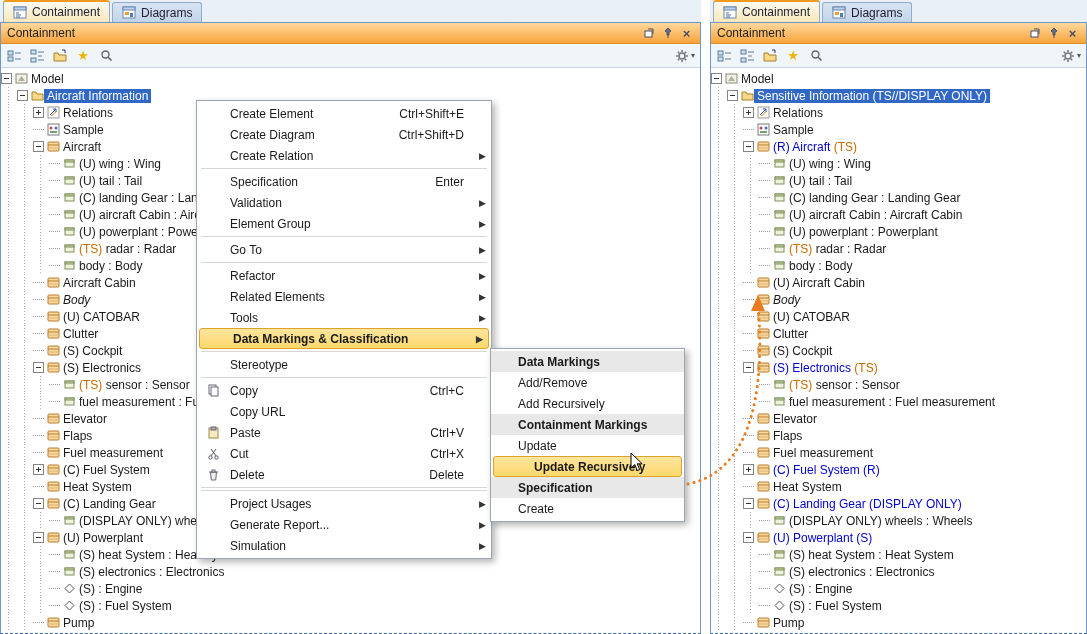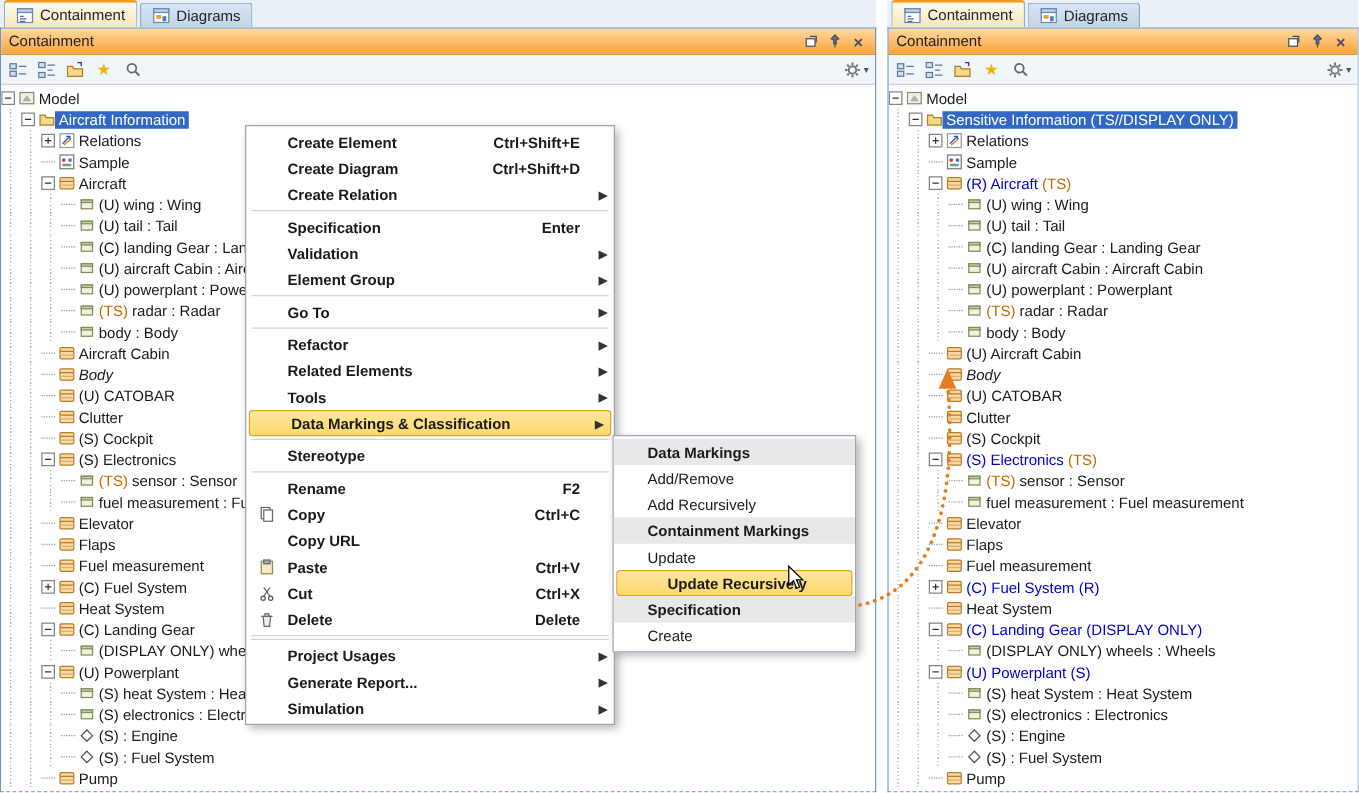--- a/index.html
+++ b/index.html
@@ -34,21 +34,21 @@
   .stub{width:11px;height:0;border-top:1px dotted #9a9a9a;}
   .tlabel{padding:0 3px;color:#1a1a1a;}
   .tlabel.sel{background:#3168c6;color:#fff;}
   .tlabel.blue{color:#0000cc;}
   .tlabel.ital{font-style:italic;text-align:center;}
   .ts{color:#c66a00;}
   .menu,.submenu{position:absolute;background:#fff;border:1px solid #9ba7b5;
      box-shadow:3px 3px 7px rgba(0,0,0,.3);padding:2px 0;}
   .menu{left:196px;top:100px;width:294px;z-index:10;}
   .submenu{left:490px;top:348px;width:193px;z-index:11;}
-  .mitem{height:21px;display:flex;align-items:center;padding:0 5px 0 4px;font-weight:bold;}
+  .mitem{height:21px;display:flex;align-items:center;padding:0 5px 0 4px;}
   .mgutter{width:24px;flex:none;display:flex;align-items:center;justify-content:center;}
   .mlabel{flex:1;padding-left:5px;}
   .mshort{padding-right:12px;}
   .marrow{width:10px;text-align:right;color:#333;font-size:9px;}
   .msep{height:1px;background:#d6d6d6;margin:2px 4px;}
   .mitem.hl,.sitem.hl{background:linear-gradient(#ffe59e,#fcd96b);border:1px solid #dfa427;
      border-radius:3px;margin:0 2px;height:19px;font-weight:bold;}
   .sitem{height:21px;display:flex;align-items:center;padding:0 8px 0 27px;}
   .sitem.hdr{background:#e8e8e8;font-weight:bold;}
   .sitem.hl{padding-left:40px;}
@@ -1301,26 +1301,20 @@
         <span class="marrow">▶</span>
       </div>
       <div class="msep"></div>
       <div class="mitem">
         <span class="mgutter"></span>
         <span class="mlabel">Stereotype</span>
         <span class="marrow"></span>
       </div>
       <div class="msep"></div>
       <div class="mitem">
-        <span class="mgutter"></span>
-        <span class="mlabel">Rename</span>
-        <span class="mshort">F2</span>
-        <span class="marrow"></span>
-      </div>
-      <div class="mitem">
         <span class="mgutter">
           <svg width="13" height="13">
             <rect x="2" y="1" width="7" height="9" fill="#fff" stroke="#667"></rect>
             <rect x="4" y="3" width="7" height="9" fill="#fff" stroke="#667"></rect>
           </svg>
         </span>
         <span class="mlabel">Copy</span>
         <span class="mshort">Ctrl+C</span>
         <span class="marrow"></span>
       </div>

